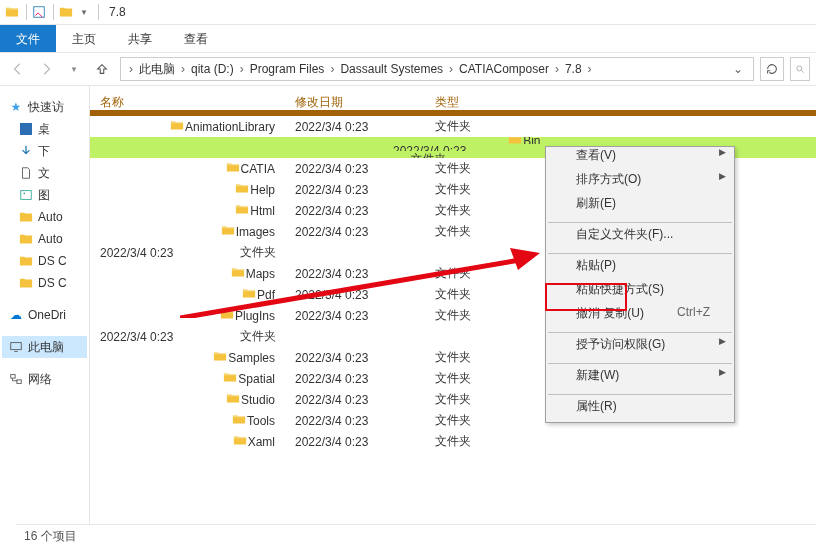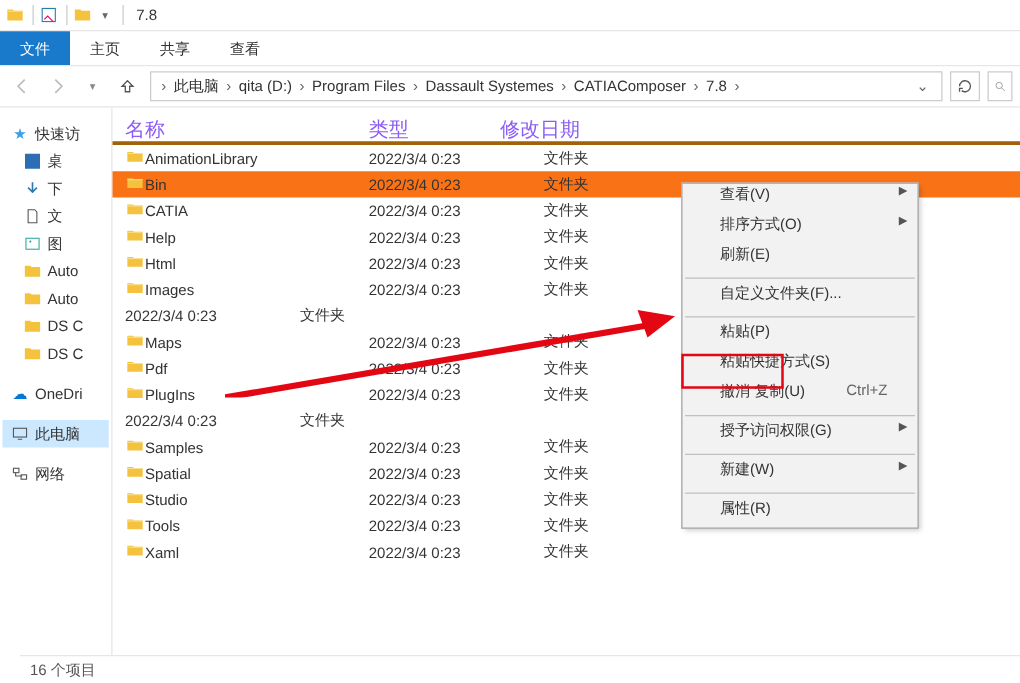--- a/index.html
+++ b/index.html
@@ -33,31 +33,31 @@
   .sidebar .item.header { padding-left: 6px; }
   .sidebar .item.selected { background: #cce8ff; }
   .sidebar .spacer { height: 10px; }
   .quick-star { color: #3aa0e8; }
   .desk-sq { width:12px; height:12px; background:#2c6db3; }
   .od-cloud { color:#0078d4; }
   .pc-ico { color:#444; }
   .net-ico { color:#444; }
 
   .filelist { flex: 1; position: relative; }
-  .flhead { display: flex; height: 30px; border-bottom: 3px solid #a16207; color: #8b5cf6; font-size: 16px; }
+  .flhead { display: flex; height: 30px; border-bottom: 6px solid #a16207; color: #a16207; font-size: 12px; }
   .flhead .col { padding: 8px 10px; }
   .col.name { width: 195px; }
   .col.date { width: 140px; }
   .col.type { width: 105px; }
   .col.size { width: 100px; }
   .rows { padding-top: 0; }
   .row { display: flex; height: 21px; align-items: center; }
-  .row.sel { background: #f97316; }
+  .row.sel { background: #bef264; flex-direction: column; }
   .row .cell { padding: 0 10px; white-space: nowrap; overflow: hidden; }
-  .row .cell.name { width: 195px; display: flex; align-items: center; gap: 0; }
+  .row .cell.name { width: 195px; display: flex; align-items: center; gap: 0; justify-content: flex-end; }
   .row .cell.date { width: 140px; }
   .row .cell.type { width: 105px; }
   .folderglyph svg { width: 16px; height: 14px; }
 
   .contextmenu { position: absolute; left: 545px; top: 146px; width: 190px; background: #f2f2f2; border: 1px solid #a0a0a0; box-shadow: 2px 2px 4px rgba(0,0,0,0.2); font-size: 12px; }
   .contextmenu .mi { height: 24px; display: flex; align-items: flex-start; padding: 0 24px 0 30px; position: relative; }
   .contextmenu .mi.sub::after { content: "▶"; position: absolute; right: 8px; font-size: 9px; color: #555; }
   .contextmenu .mi .sc { margin-left: auto; color: #666; }
   .contextmenu .sep { height: 1px; background: #c0c0c0; margin: 3px 2px; }
   .paste-frame { position: absolute; left: 545px; top: 283px; width: 82px; height: 28px; border: 2px solid #e30613; pointer-events: none; }
@@ -252,22 +252,22 @@
             <path d="M4 7v3h6" fill="none" stroke="#555"></path>
           </svg>
       </span>
       <span>网络</span>
     </div>
   </div>
 
   <div class="filelist">
     <div class="flhead">
       <div class="col name">名称</div>
+      <div class="col date">修改日期</div>
       <div class="col type">类型</div>
-      <div class="col date">修改日期</div>
     </div>
     <div class="rows" id="rows">
         <div class="row">
           <div class="cell name">
             <span class="folderglyph"><svg viewBox="0 0 16 16">
                 <path fill="#f4c23c" d="M1 4h5l1 1h8v8H1z"></path>
                 <path fill="#f7e199" d="M1 5h14v1H1z"></path>
               </svg></span>
             <span>AnimationLibrary</span>
           </div>

